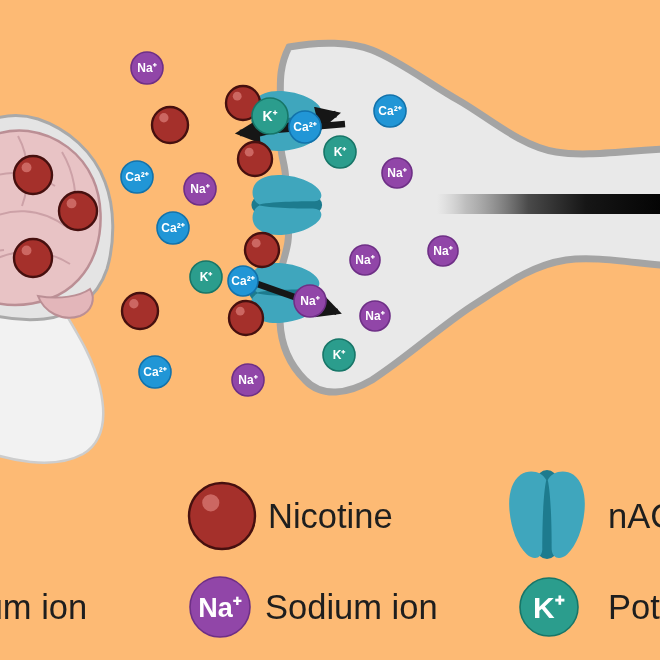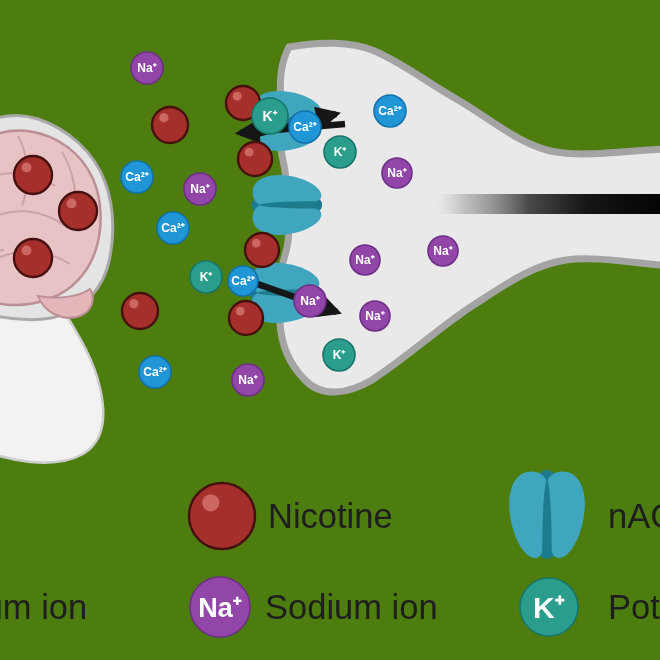--- a/index.html
+++ b/index.html
@@ -5,21 +5,21 @@
   html,body{margin:0;padding:0;background:#fff;}
   .stage{position:relative;width:660px;height:660px;overflow:hidden;background:#fff;}
   svg{display:block;}
   text{font-family:"Liberation Sans",sans-serif;}
   .ion-sym{fill:#ffffff;font-weight:700;}
   .legend-lbl{font-size:34.5px;}
 </style>
 </head>
 <body>
 
-<div class="stage" style="background: #4d7c0f;">
+<div class="stage" style="background: #fdba74;">
 <svg id="scene" width="660" height="660" viewBox="0 0 660 660">
   <defs>
     <linearGradient id="barGrad" x1="0" y1="0" x2="1" y2="0">
       <stop offset="0" stop-color="#b5b5b5" stop-opacity="0"></stop>
       <stop offset="0.12" stop-color="#9a9a9a" stop-opacity="0.55"></stop>
       <stop offset="0.38" stop-opacity="1" stop-color="#4a4a4a"></stop>
       <stop offset="0.62" stop-color="#161616"></stop>
       <stop offset="1" stop-color="#000000"></stop>
     </linearGradient>
     <marker id="arrowHead" viewBox="0 0 12 12" refX="9.5" refY="6" markerWidth="4.2" markerHeight="3.8" orient="auto">

